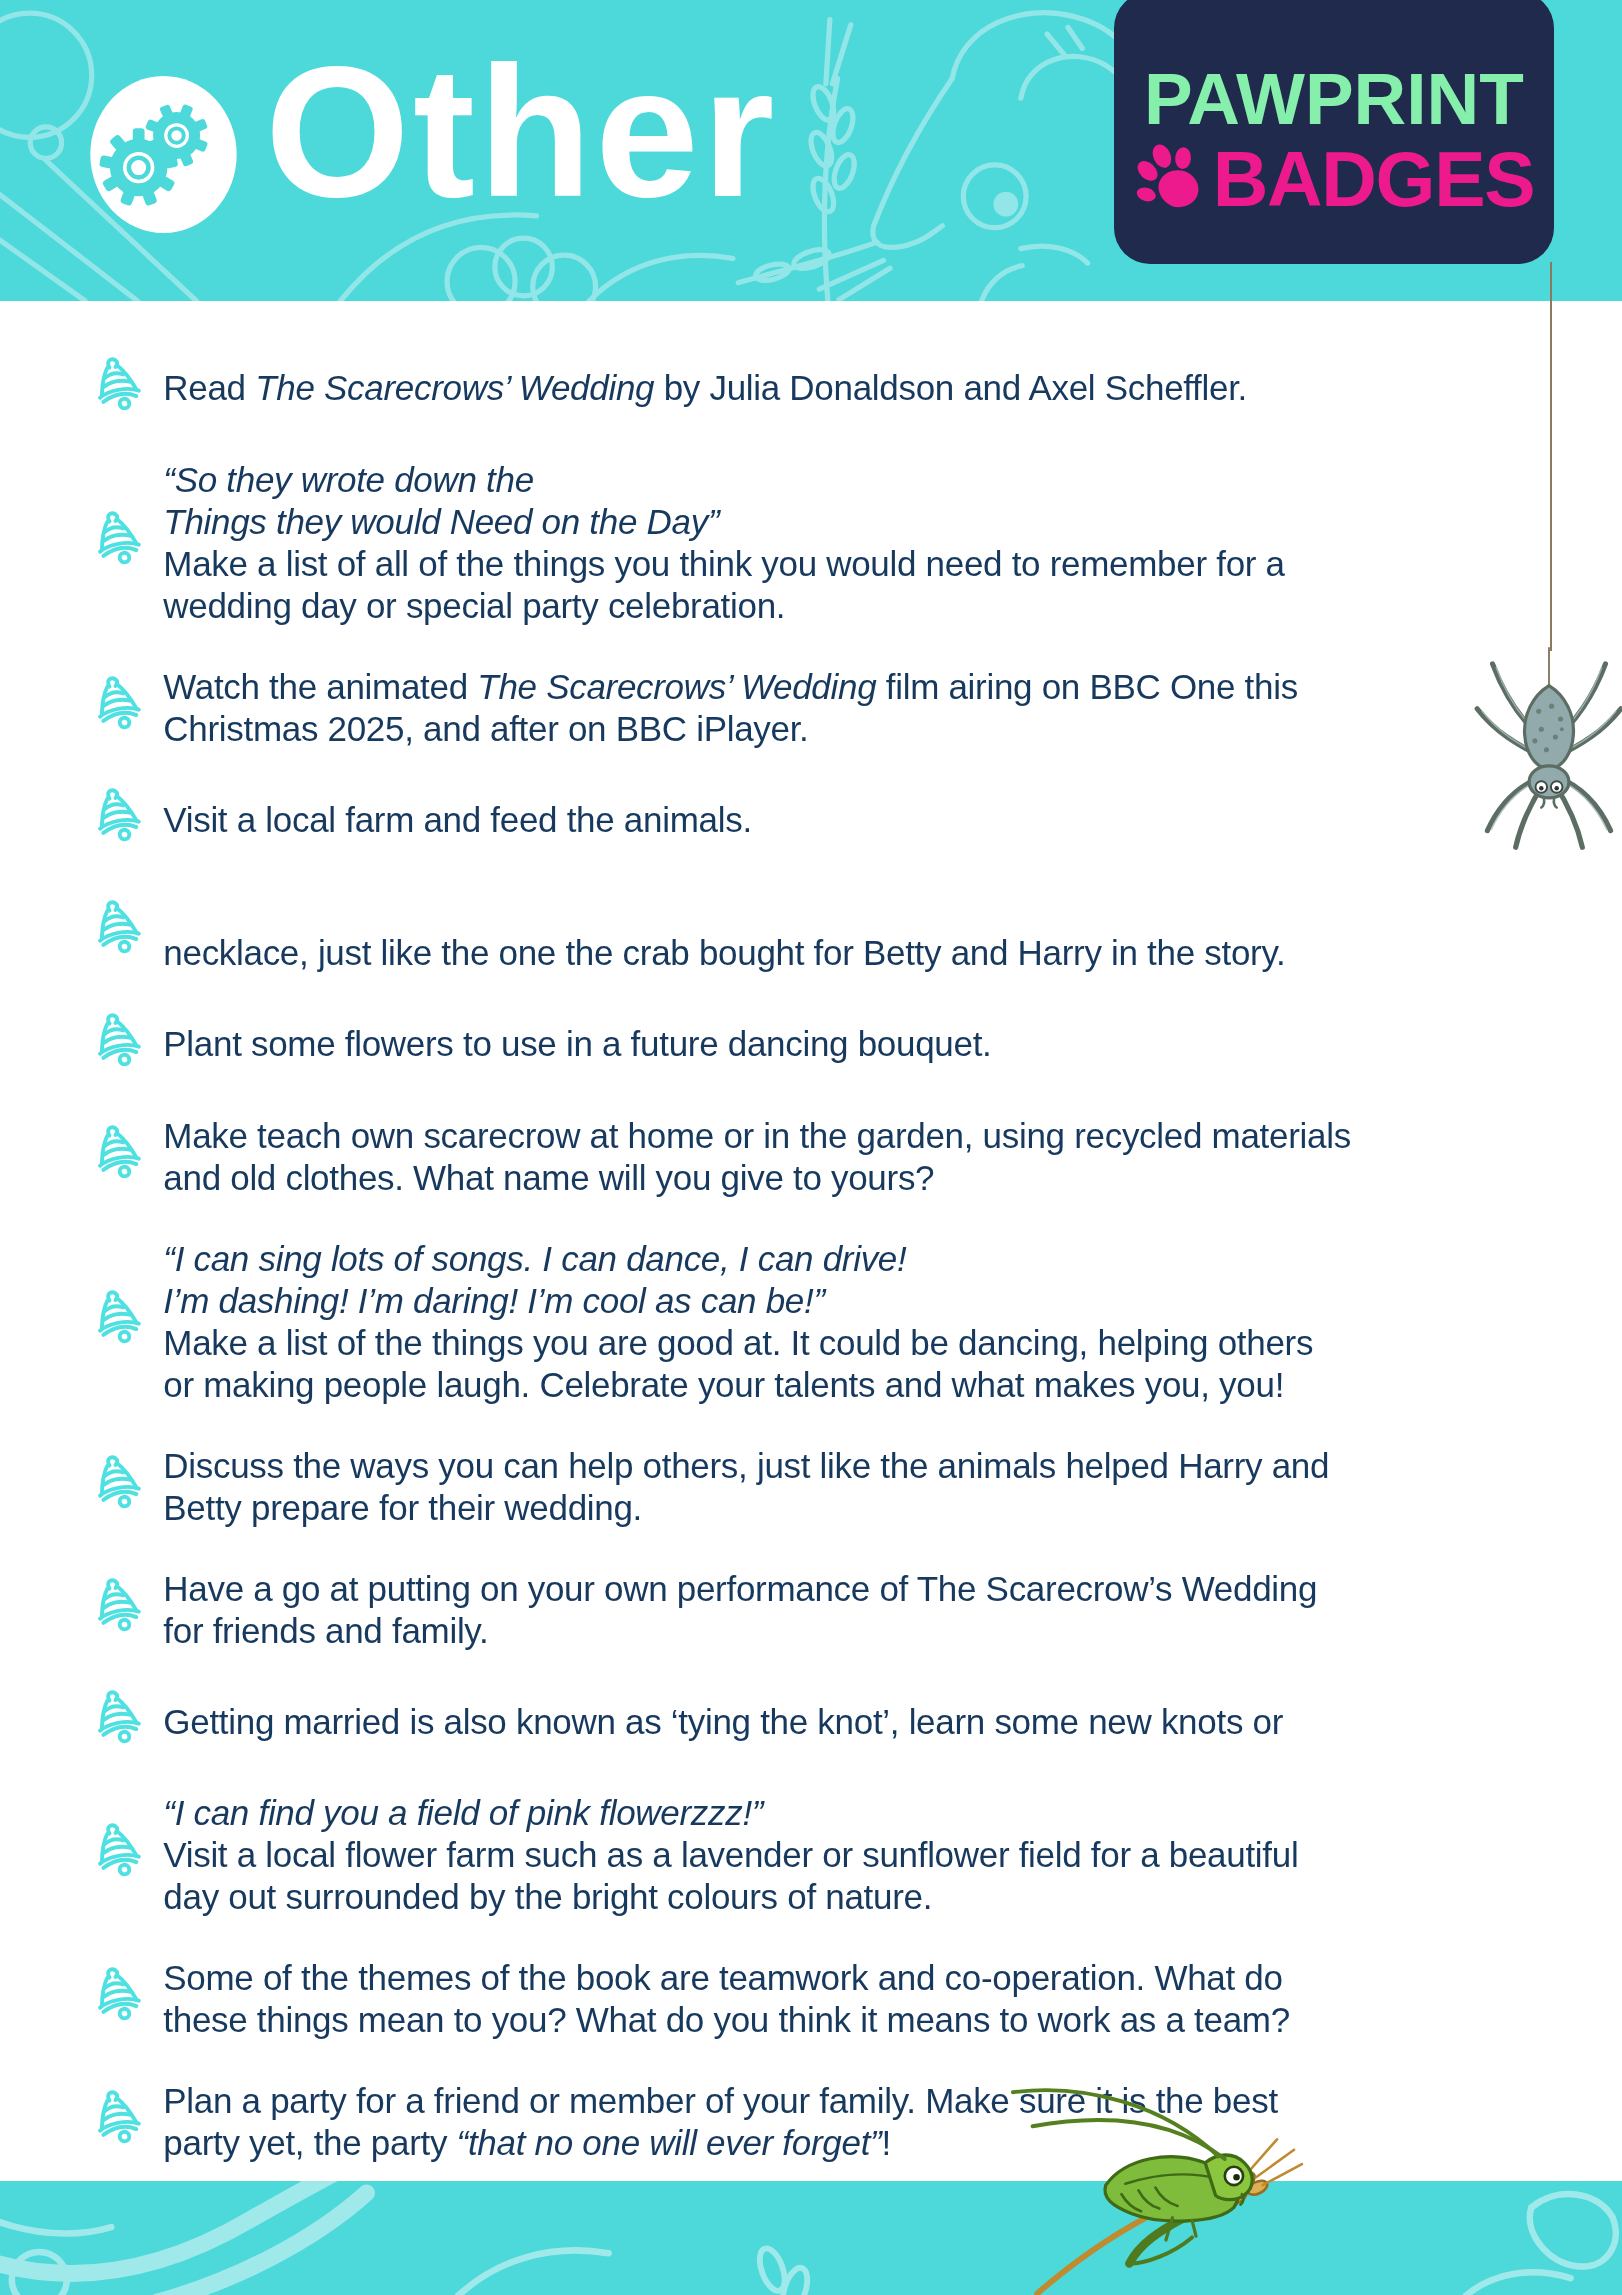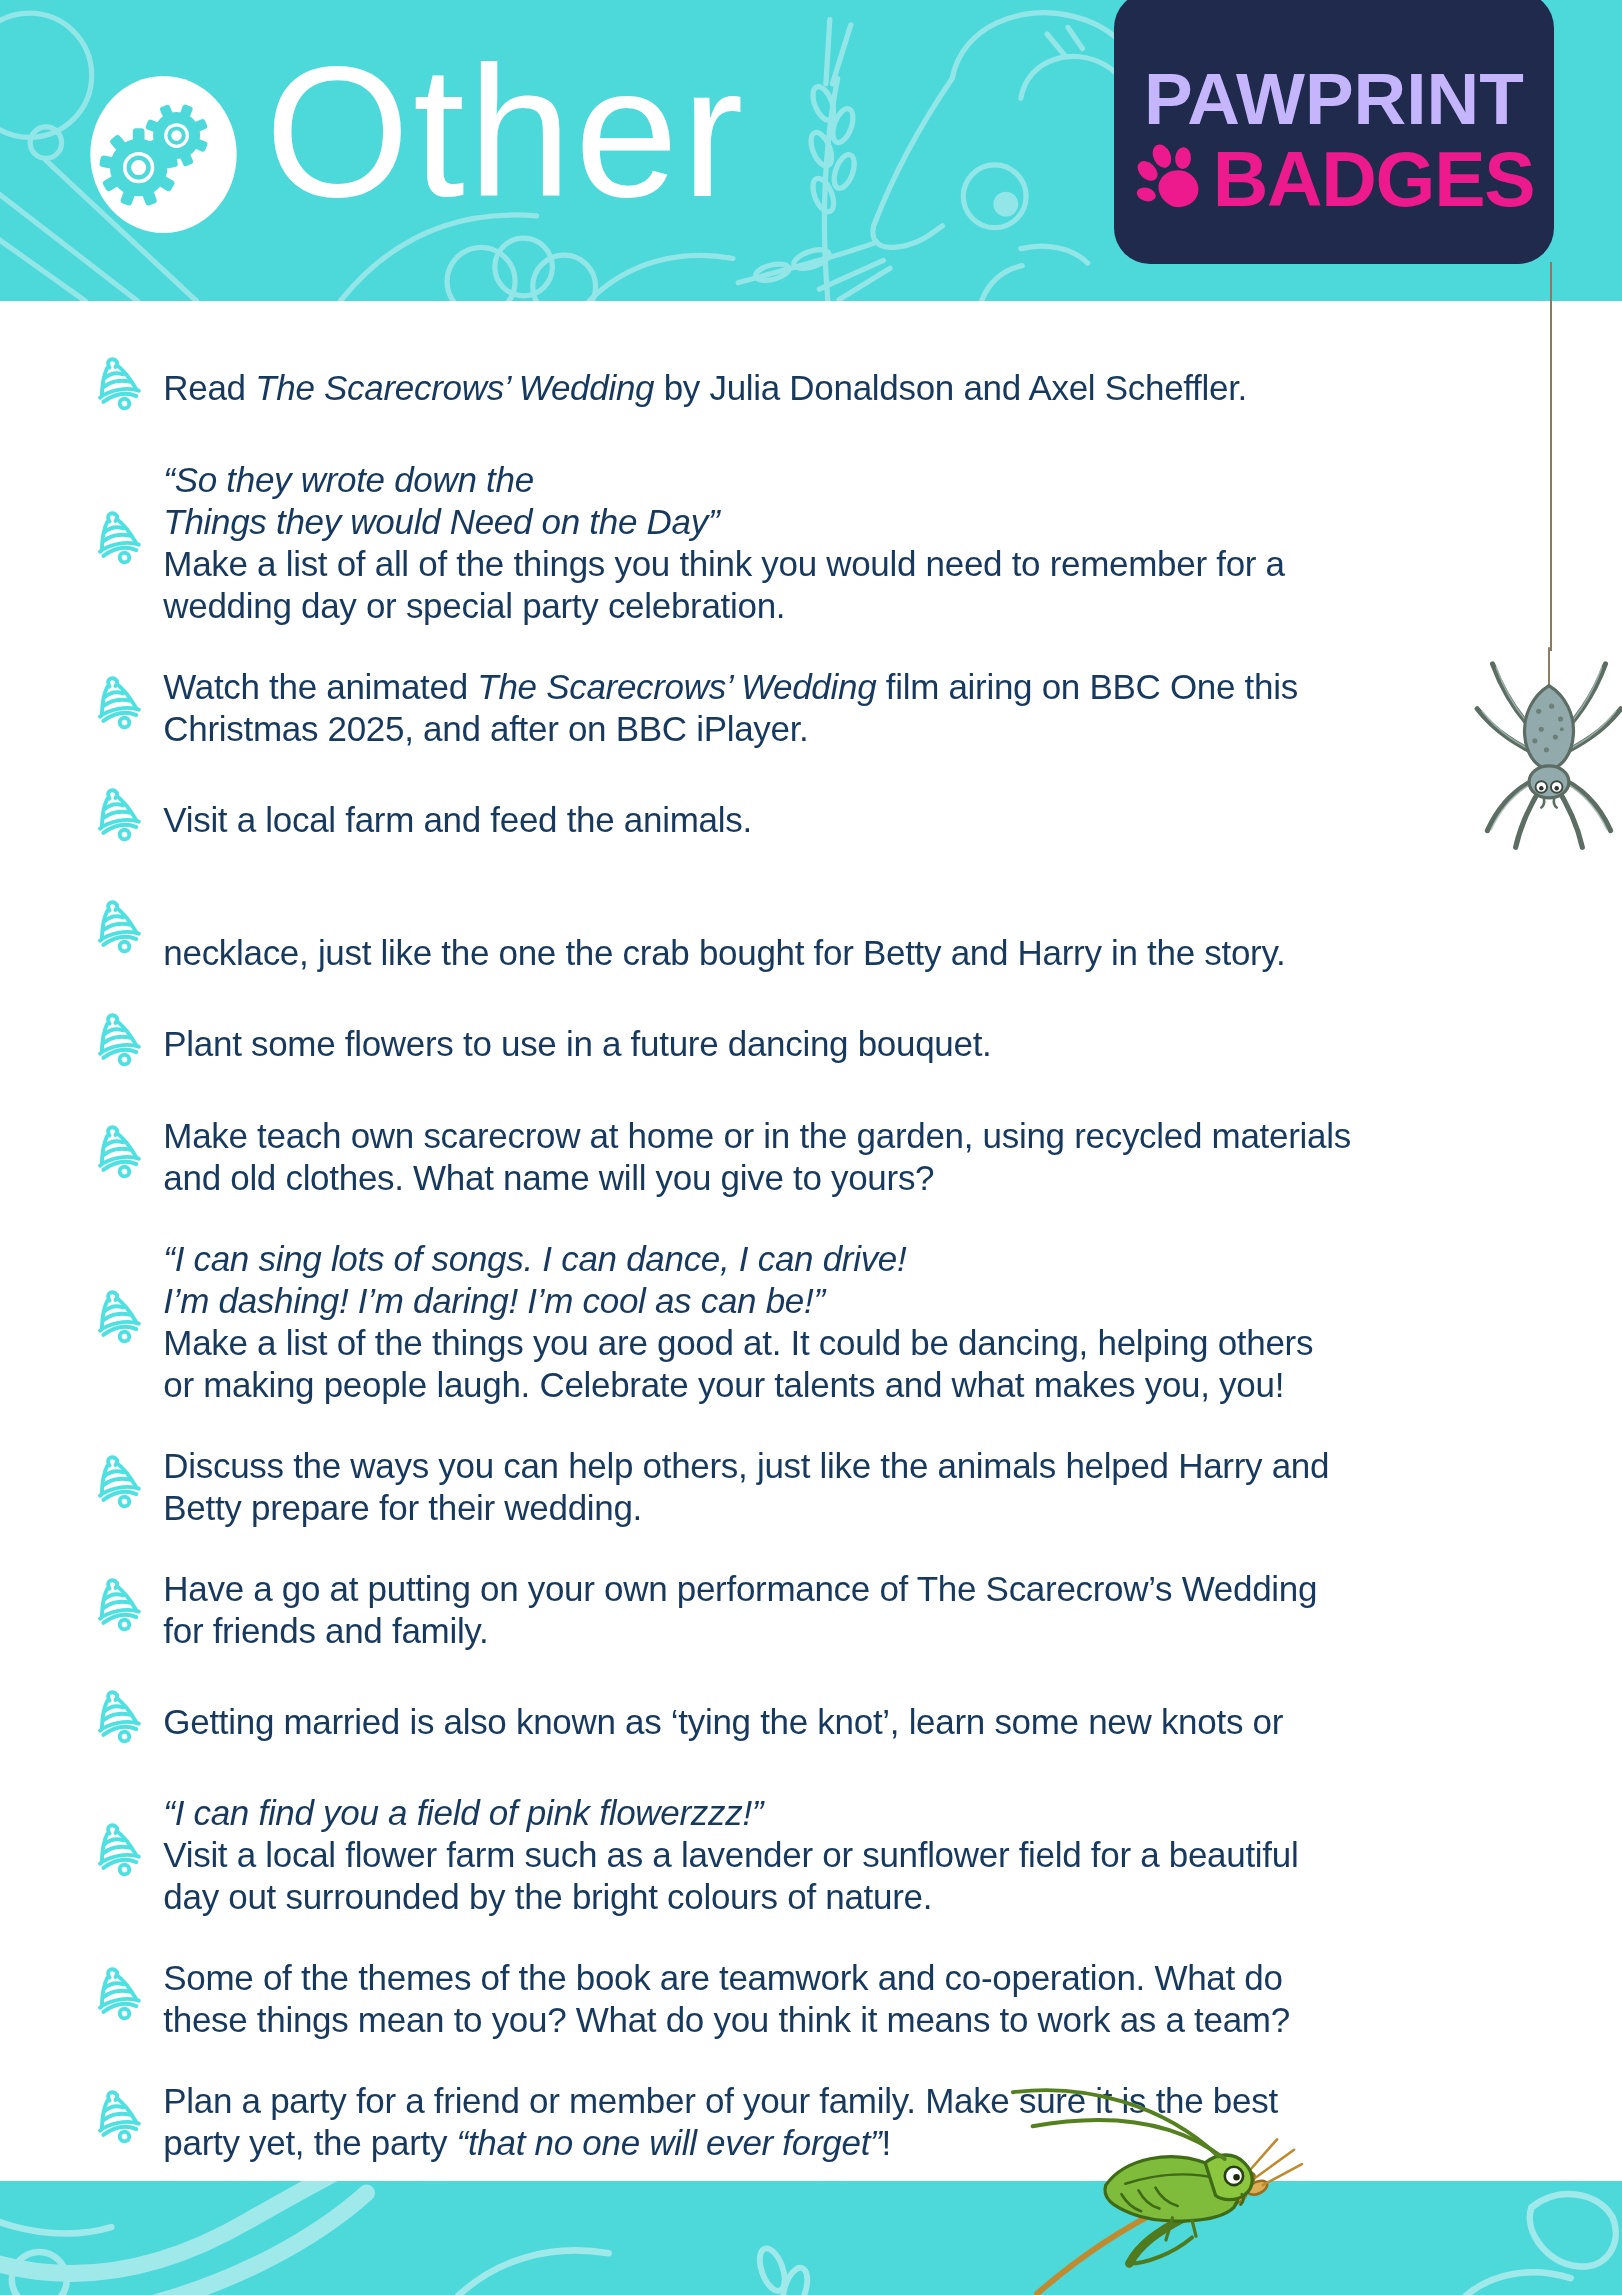--- a/index.html
+++ b/index.html
@@ -7,29 +7,29 @@
     position:relative;width:1623px;height:2295px;overflow:hidden;
     background:#ffffff;
     font-family:"Liberation Sans","DejaVu Sans",sans-serif;
   }
   
   .header{position:absolute;left:0;top:0;width:1623px;height:301px;background:var(--teal,#4DD8DA);}
   .header svg.wm{position:absolute;left:0;top:0;}
   .badge{position:absolute;left:72px;top:63px;width:183px;height:183px;z-index:3;}
   .page-title{
     position:absolute;left:265px;top:39px;z-index:3;
-    font-size:186px;font-weight:normal;color:#ffffff;letter-spacing:3.3px;line-height:1;
+    font-size:186px;font-weight:bold;color:#ffffff;letter-spacing:3.3px;line-height:1;
   }
   .logo-box{
     position:absolute;left:1114px;top:-7.9px;width:440px;height:272px;z-index:4;
     background:var(--logo-navy,#1F2A4C);border-radius:36px;
   }
   .logo-line1{
     position:absolute;left:50%;transform:translateX(-50%);top:65px;
-    color:#c4b5fd;font-weight:bold;font-size:73px;letter-spacing:0px;white-space:nowrap;
+    color:#86efac;font-weight:bold;font-size:73px;letter-spacing:0px;white-space:nowrap;
   }
   .logo-row{position:absolute;left:50%;transform:translateX(-50%);top:143px;display:flex;align-items:center;gap:6px;}
   .logo-line2{color:var(--pink,#EC1A8D);font-weight:bold;font-size:77px;letter-spacing:-1.3px;white-space:nowrap;}
   
   .thread{position:absolute;left:1550px;top:262px;width:2px;height:389px;background:var(--thread,#8A7A5E);z-index:2;}
   .spider{position:absolute;left:1472px;top:647px;z-index:2;}
   
   .list{position:absolute;left:0;top:301px;width:1623px;padding:56px 92px 0 90px;box-sizing:border-box;z-index:2;}
   .activity{display:flex;align-items:center;gap:18.3px;margin-bottom:39px;}
   .activity .bell{flex:0 0 auto;width:55px;height:69px;margin-top:-6.5px;}

